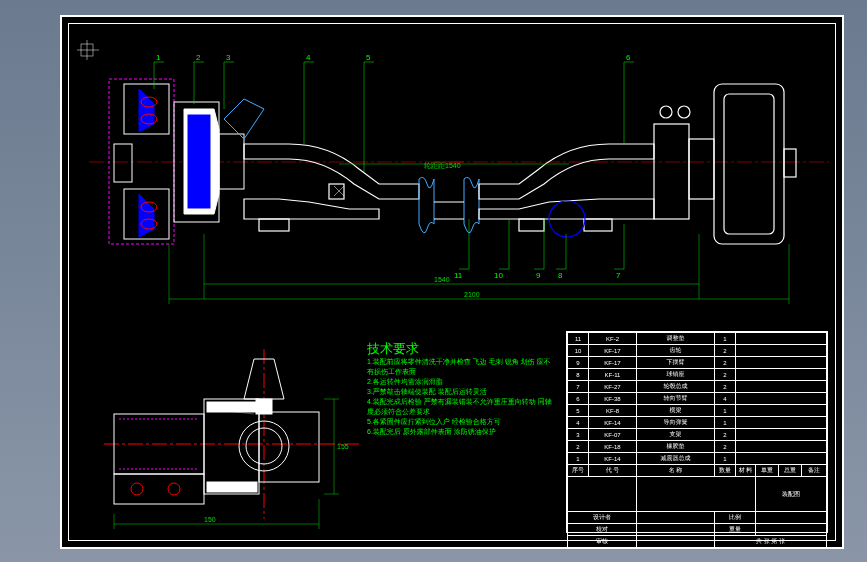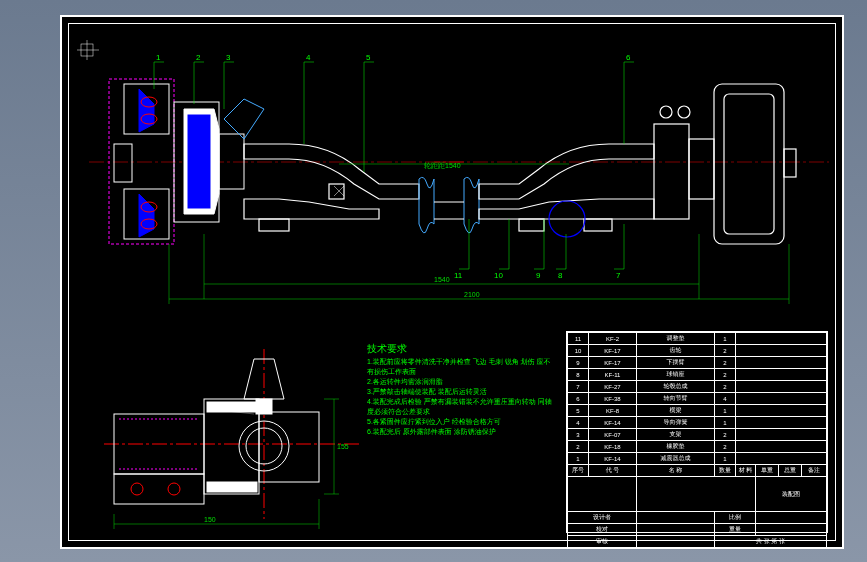--- a/index.html
+++ b/index.html
@@ -165,21 +165,21 @@
 <line x1="45" y1="500" x2="250" y2="500"></line>
 <line x1="255" y1="375" x2="270" y2="375"></line>
 <line x1="255" y1="470" x2="270" y2="470"></line>
 <line x1="265" y1="375" x2="265" y2="470"></line>
 </g>
 <text x="135" y="498" fill="#0d0" font-size="7">150</text>
 <text x="268" y="425" fill="#0d0" font-size="7">155</text>
 </svg>
 
 <div class="green-text" style="left:298px;top:320px;width:190px">
-<div style="font-size:10px;margin-bottom:3px">技术要求</div>
+<div style="font-size:13px;margin-bottom:3px">技术要求</div>
 <div>1.装配前应将零件清洗干净并检查 飞边 毛刺 锐角 划伤 应不 有损伤工作表面</div>
 <div>2.各运转件均需涂润滑脂</div>
 <div>3.严禁敲击轴端使装配 装配后运转灵活</div>
 <div>4.装配完成后检验 严禁有漏装错装不允许重压重向转动 同轴度必须符合公差要求</div>
 <div>5.各紧固件应拧紧到位入户 经检验合格方可</div>
 <div>6.装配完后 原外露部件表面 涂防锈油保护</div>
 </div>
 
 <div class="title-block">
 <table class="parts-table">

